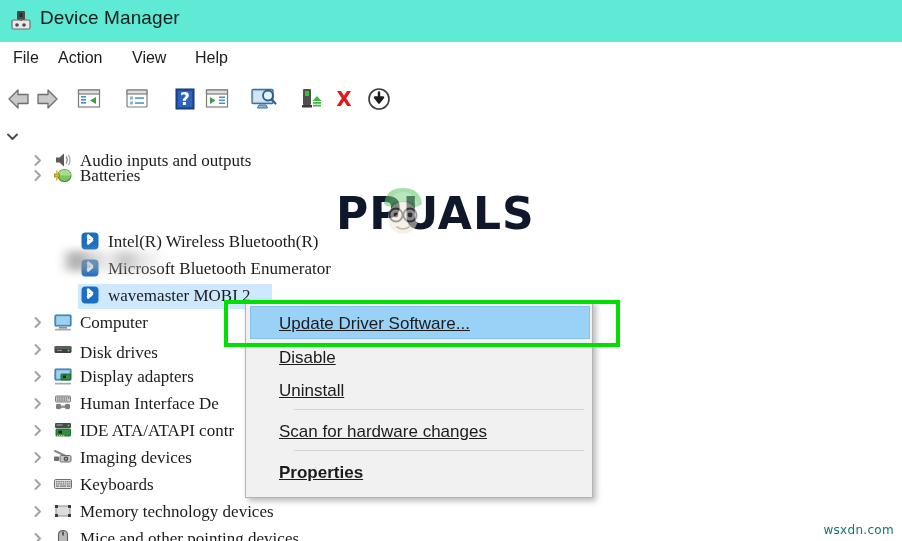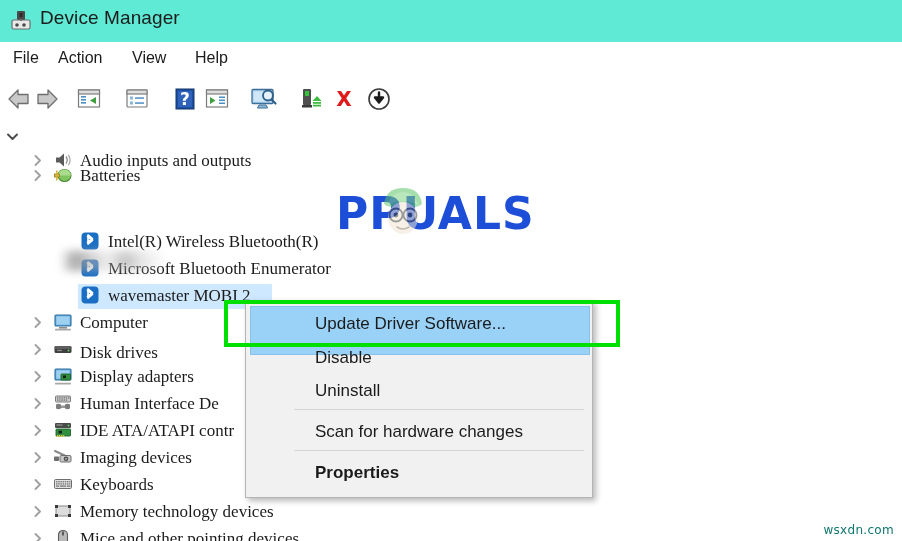--- a/index.html
+++ b/index.html
@@ -102,41 +102,42 @@
 
   
   #watermark{
     position:absolute;left:336px;top:180px;
     width:220px;height:60px;
     pointer-events:none;
   }
   #wm-text{
     position:absolute;left:0;top:8px;
     font-size:44px;font-weight:bold;letter-spacing:1px;
-    color:#1d4ed8;
+    color:#0f172a;
     font-family:"DejaVu Sans",sans-serif;
   }
   #wm-mascot{position:absolute;left:36px;top:0px;}
 
   
   #ctxmenu{
     position:absolute;left:245px;top:300px;
     width:348px;height:198px;
     background:#f1f1f1;
     border:1px solid #b4b4b4;
     box-shadow:3px 3px 6px rgba(0,0,0,.28);
     box-sizing:border-box;
   }
   .ctx-item{
-    position:absolute;left:5px;width:338px;height:49px;
+    position:absolute;left:5px;width:338px;height:33px;
     font-size:17px;color:#1b1b1b;
     line-height:33px;
     white-space:nowrap;
     box-sizing:border-box;
-    padding-left:64px;
+    padding-left:28px;
+    text-decoration:underline;
   }
   .ctx-item.hl{
     background:#99d1f7;
     border:1px solid #86c2ec;
     left:4px;width:340px;
   }
   .ctx-item.bold{font-weight:bold;}
   .ctx-sep{
     position:absolute;left:48px;width:290px;height:1px;
     background:#d4d4d4;

